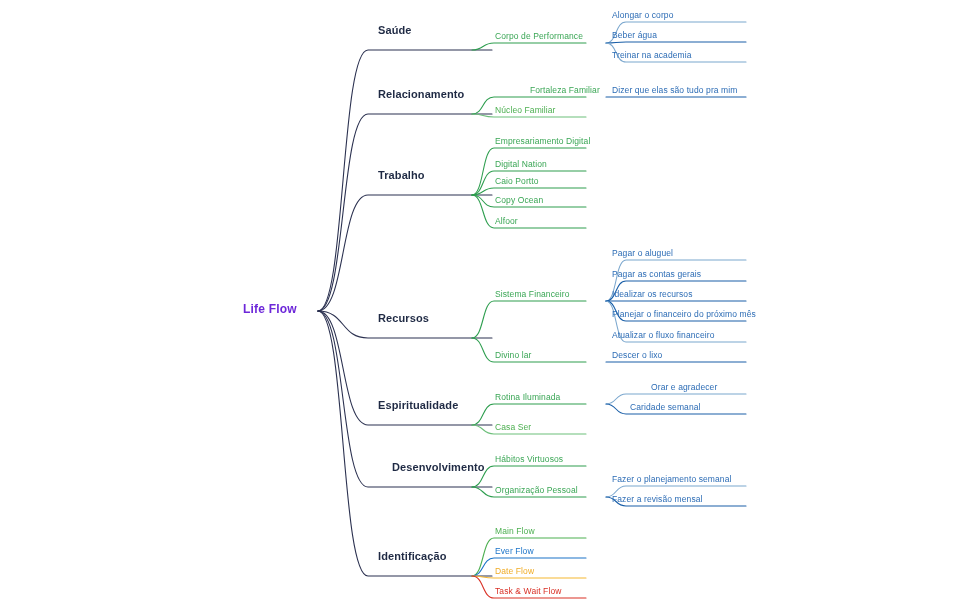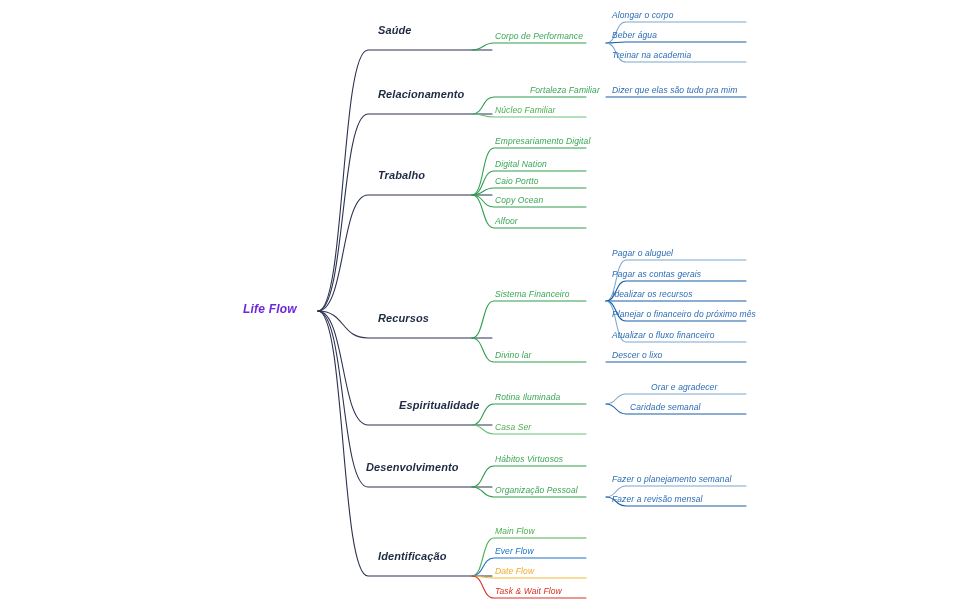--- a/index.html
+++ b/index.html
@@ -3,21 +3,21 @@
 <meta charset="utf-8">
 <style>
   html,body{margin:0;padding:0;background:#ffffff;}
   body{
     width:978px;height:605px;position:relative;overflow:hidden;
     font-family:"Liberation Sans","DejaVu Sans",sans-serif;
   }
   #canvas{position:absolute;left:0;top:0;width:978px;height:605px;}
   svg.wires{position:absolute;left:0;top:0;width:978px;height:605px;pointer-events:none;}
 
-  .label{position:absolute;white-space:nowrap;line-height:1;font-style:italic;}
+  .label{position:absolute;white-space:nowrap;line-height:1;}
 
   
   .root-label{
     font-size:12px;font-weight:bold;color:#6d28d9;
     letter-spacing:.2px;
   }
   
   .l1-label{
     font-size:11px;font-weight:bold;color:#1f2a44;
     letter-spacing:.1px;
@@ -100,26 +100,26 @@
       <div class="label l2-label c-green" style="left: 495px; top: 217px;">Alfoor</div>
       <div class="label l1-label" style="left: 378px; top: 313px;">Recursos</div>
       <div class="label l2-label c-green" style="left: 495px; top: 290px;">Sistema Financeiro</div>
       <div class="label l3-label" style="left: 612px; top: 249px;">Pagar o aluguel</div>
       <div class="label l3-label" style="left: 612px; top: 270px;">Pagar as contas gerais</div>
       <div class="label l3-label" style="left: 612px; top: 290px;">Idealizar os recursos</div>
       <div class="label l3-label" style="left: 612px; top: 310px;">Planejar o financeiro do próximo mês</div>
       <div class="label l3-label" style="left: 612px; top: 331px;">Atualizar o fluxo financeiro</div>
       <div class="label l2-label c-green" style="left: 495px; top: 351px;">Divino lar</div>
       <div class="label l3-label" style="left: 612px; top: 351px;">Descer o lixo</div>
-      <div class="label l1-label" style="left: 378px; top: 400px; margin-left: 21px;">Espiritualidade</div>
+      <div class="label l1-label" style="left: 378px; top: 400px;">Espiritualidade</div>
       <div class="label l2-label c-green" style="left: 495px; top: 393px;">Rotina Iluminada</div>
       <div class="label l3-label" style="left: 612px; top: 383px; padding-left: 39px;">Orar e agradecer</div>
       <div class="label l3-label" style="left: 612px; top: 403px; margin-left: 18px;">Caridade semanal</div>
       <div class="label l2-label green-light" style="left: 495px; top: 423px;">Casa Ser</div>
-      <div class="label l1-label" style="left: 366px; top: 462px; text-align: center;">Desenvolvimento</div>
+      <div class="label l1-label" style="left: 392px; top: 462px; text-align: center;">Desenvolvimento</div>
       <div class="label l2-label c-green" style="left: 495px; top: 455px;">Hábitos Virtuosos</div>
       <div class="label l2-label c-green" style="left: 495px; top: 486px;">Organização Pessoal</div>
       <div class="label l3-label" style="left: 612px; top: 475px;">Fazer o planejamento semanal</div>
       <div class="label l3-label" style="left: 612px; top: 495px;">Fazer a revisão mensal</div>
       <div class="label l1-label" style="left: 378px; top: 551px;">Identificação</div>
       <div class="label l2-label green-light" style="left: 495px; top: 527px;">Main Flow</div>
       <div class="label l2-label c-blue" style="left: 495px; top: 547px;">Ever Flow</div>
       <div class="label l2-label c-amber" style="left: 495px; top: 567px;">Date Flow</div>
       <div class="label l2-label c-red" style="left: 495px; top: 587px;">Task &amp; Wait Flow</div>
     </div>

